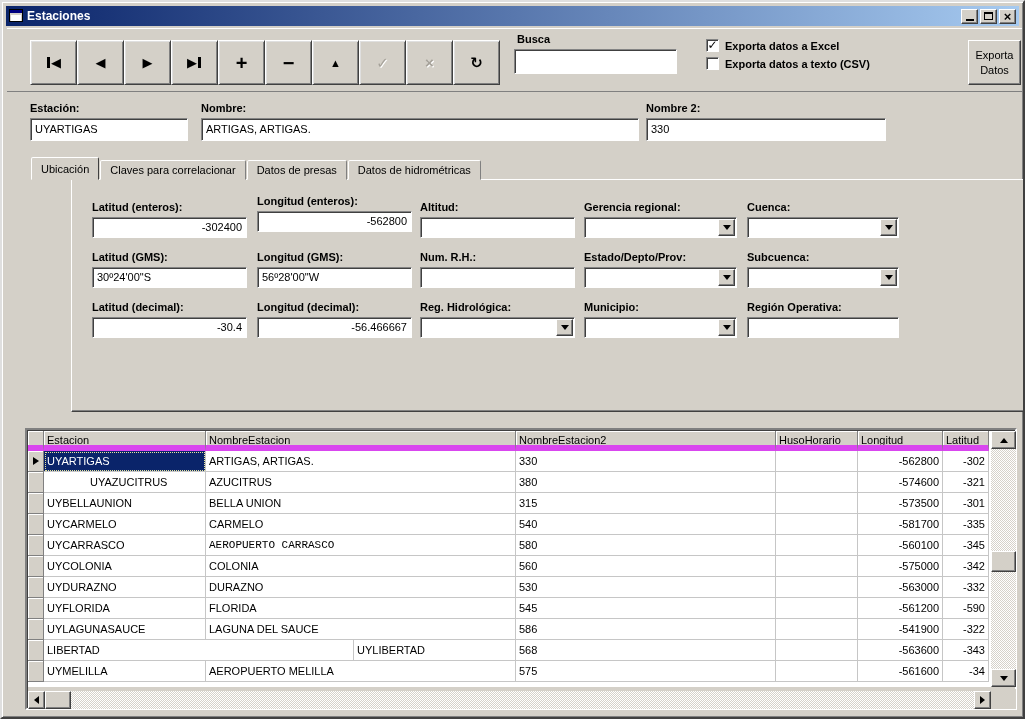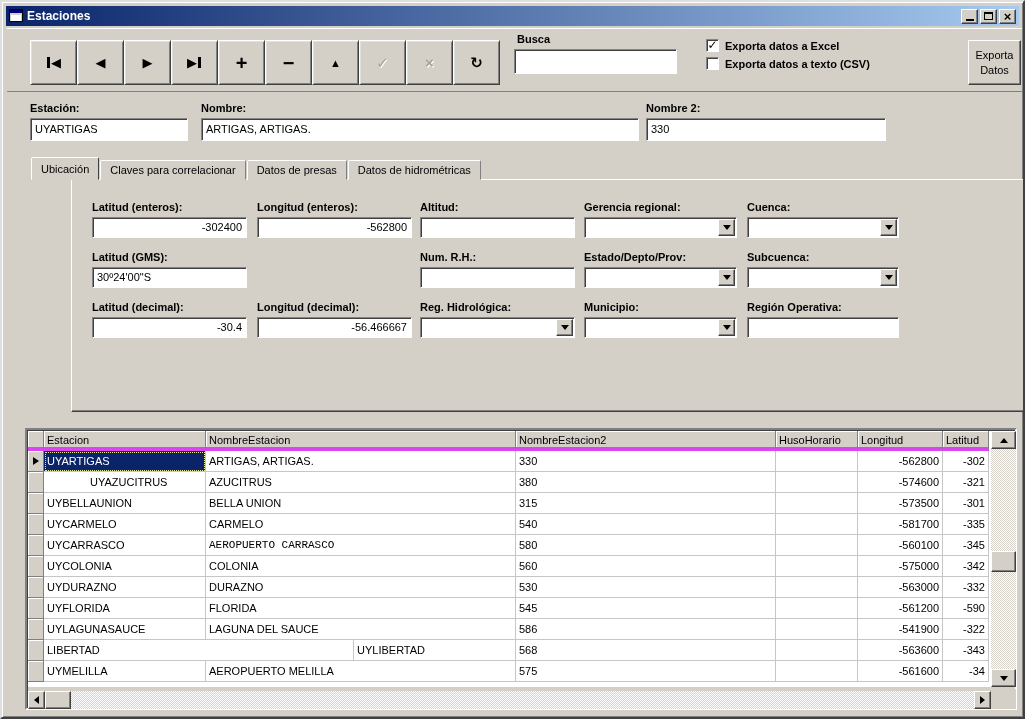--- a/index.html
+++ b/index.html
@@ -74,21 +74,21 @@
     border:1px solid; border-color:#fff #404040 #404040 #fff; box-shadow: inset -1px -1px 0 #808080;
     display:flex; align-items:center; justify-content:center; }
   .arr-down { width:0; height:0; border-left:4px solid transparent; border-right:4px solid transparent; border-top:5px solid #000; }
 
   
   .grid { position:absolute; left:23px; top:426px; width:992px; height:282px;
     border:2px solid; border-color:#808080 #fff #fff #808080; box-shadow: inset 1px 1px 0 #404040; background:#d4d0c8; }
   .grid-inner { position:absolute; left:1px; top:1px; right:1px; bottom:1px; background:#d4d0c8; }
   .grid-body { position:absolute; left:0; top:0; width:963px; height:256px; background:#fff; overflow:hidden; }
   .grid-headrow { position:absolute; left:0; top:0; height:20px; display:flex; }
-  .hc { flex:none; height:20px; background:#d4d0c8; border-right:1px solid #808080; border-bottom:4px solid #d946ef;
+  .hc { flex:none; height:20px; background:#d4d0c8; border-right:1px solid #808080; border-bottom:6px solid #d946ef;
     box-shadow: inset 1px 1px 0 #fff; padding:0 3px; line-height:19px; overflow:hidden; white-space:nowrap; }
   .grow { position:absolute; left:0; height:21px; display:flex; }
   .gc { flex:none; height:21px; border-right:1px solid #c6c6c6; border-bottom:1px solid #c6c6c6;
     padding:0 3px; line-height:20px; overflow:hidden; white-space:nowrap; background:#fff; }
   .gc.ind { background:#d4d0c8; border-right:1px solid #808080; border-bottom:1px solid #808080;
     box-shadow: inset 1px 1px 0 #fff; display:flex; align-items:center; justify-content:center; padding:0; }
   .gc.num { text-align:right; }
   .gc.sel { background:#0a246a; color:#fff; outline:1px dotted #e7e79c; outline-offset:-2px; }
   .ptr { width:0; height:0; border-left:6px solid #000; border-top:4px solid transparent; border-bottom:4px solid transparent; }
 
@@ -202,21 +202,21 @@
       <div class="tab">Datos de presas</div>
       <div class="tab">Datos de hidrométricas</div>
     </div>
 
   <div class="tabpanel">
 
     <div class="fblock" style="left:20px; top:21px; width:155px;">
       <div class="flabel">Latitud (enteros):</div>
       <div class="tfield num">-302400</div>
     </div>
-    <div class="fblock" style="left:185px; top:21px; width:155px;">
+    <div class="fblock" style="left:185px; top:15px; width:155px;">
       <div class="flabel">Longitud (enteros):</div>
       <div class="tfield num">-562800</div>
     </div>
     <div class="fblock" style="left:348px; top:21px; width:155px;">
       <div class="flabel">Altitud:</div>
       <div class="tfield"></div>
     </div>
     <div class="fblock" style="left:512px; top:21px; width:153px;">
       <div class="flabel">Gerencia regional:</div>
       <div class="tfield combo">
@@ -232,20 +232,24 @@
         <span class="combo-text"></span>
         <span class="combo-btn">
             <i class="arr-down"></i>
           </span>
       </div>
     </div>
 
     <div class="fblock" style="left:20px; top:71px; width:155px;">
       <div class="flabel">Latitud (GMS):</div>
       <div class="tfield">30º24'00"S</div>
+    </div>
+    <div class="fblock" style="left:185px; top:71px; width:155px;">
+      <div class="flabel">Longitud (GMS):</div>
+      <div class="tfield">56º28'00"W</div>
     </div>
     <div class="fblock" style="left:348px; top:71px; width:155px;">
       <div class="flabel">Num. R.H.:</div>
       <div class="tfield"></div>
     </div>
     <div class="fblock" style="left:512px; top:71px; width:153px;">
       <div class="flabel">Estado/Depto/Prov:</div>
       <div class="tfield combo">
         <span class="combo-text"></span>
         <span class="combo-btn">

